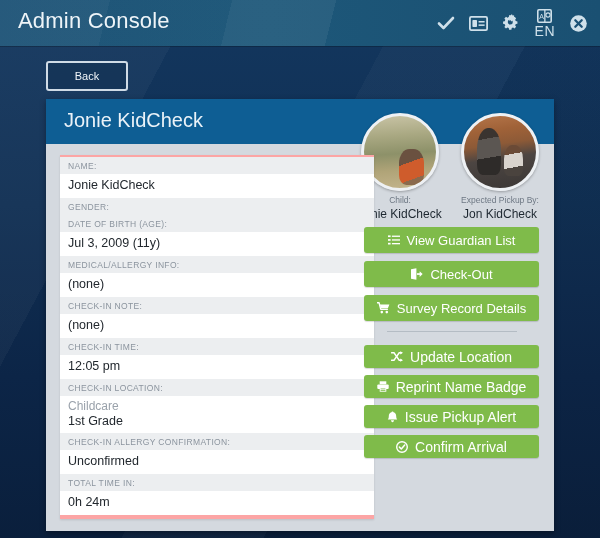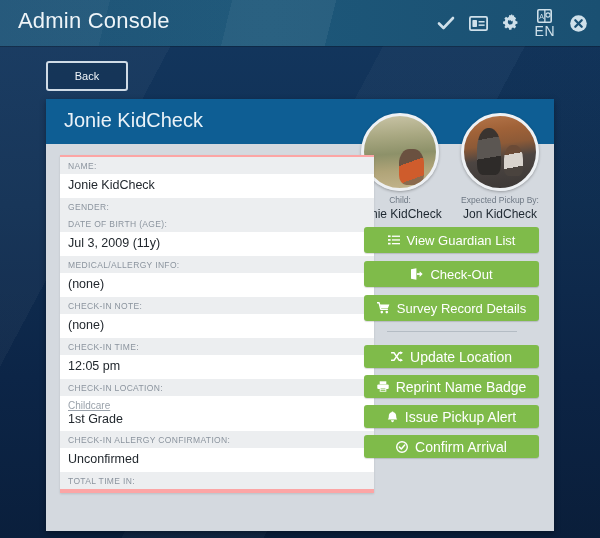--- a/index.html
+++ b/index.html
@@ -201,25 +201,24 @@
   }
   .field-value {
     font-size: 12.5px;
     color: #22282e;
     background: #ffffff;
     padding: 4px 8px 5px 8px;
     min-height: 15px;
   }
   .field-sublabel {
     display: block;
-    font-size: 10px;
+    font-size: 12px;
     color: #9aa2ab;
     line-height: 1.1;
     margin-bottom: 1px;
-    text-decoration: underline;
   }
 
   
   .actions {
     position: absolute;
     left: 318px; top: 128px;
     width: 175px;
   }
   .btn {
     display: flex;
@@ -357,20 +356,21 @@
       <div class="field-label">CHECK-IN LOCATION:</div>
       <div class="field-value">
         <span class="field-sublabel">Childcare</span>
         <span>1st Grade</span>
       </div>
 
       <div class="field-label">CHECK-IN ALLERGY CONFIRMATION:</div>
       <div class="field-value">Unconfirmed</div>
 
       <div class="field-label">TOTAL TIME IN:</div>
+      <div class="field-value">0h 24m</div>
 
     </div>
 
     <div class="actions">
 
       <button class="btn btn-primary">
         <span>
           <svg width="12" height="10" viewBox="0 0 12 10">
             <g fill="#ffffff">
               <rect x="0" y="0.4" width="2.6" height="1.7"></rect>

